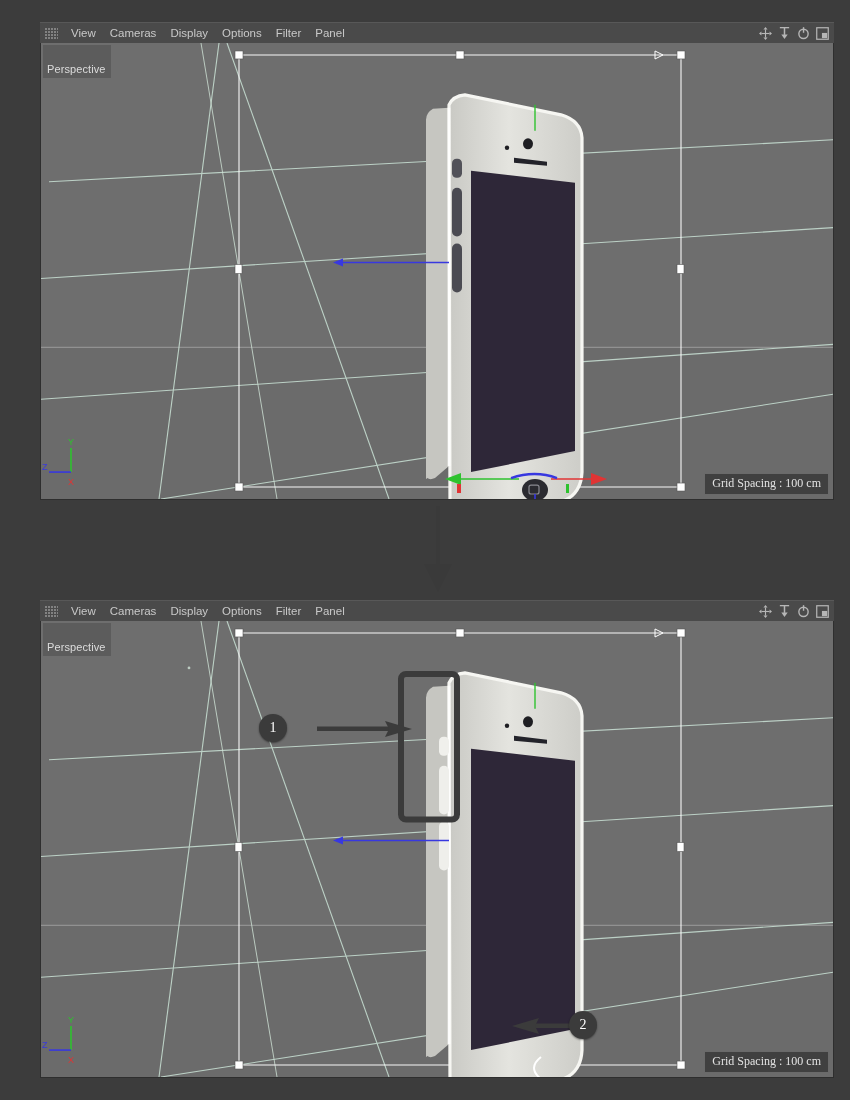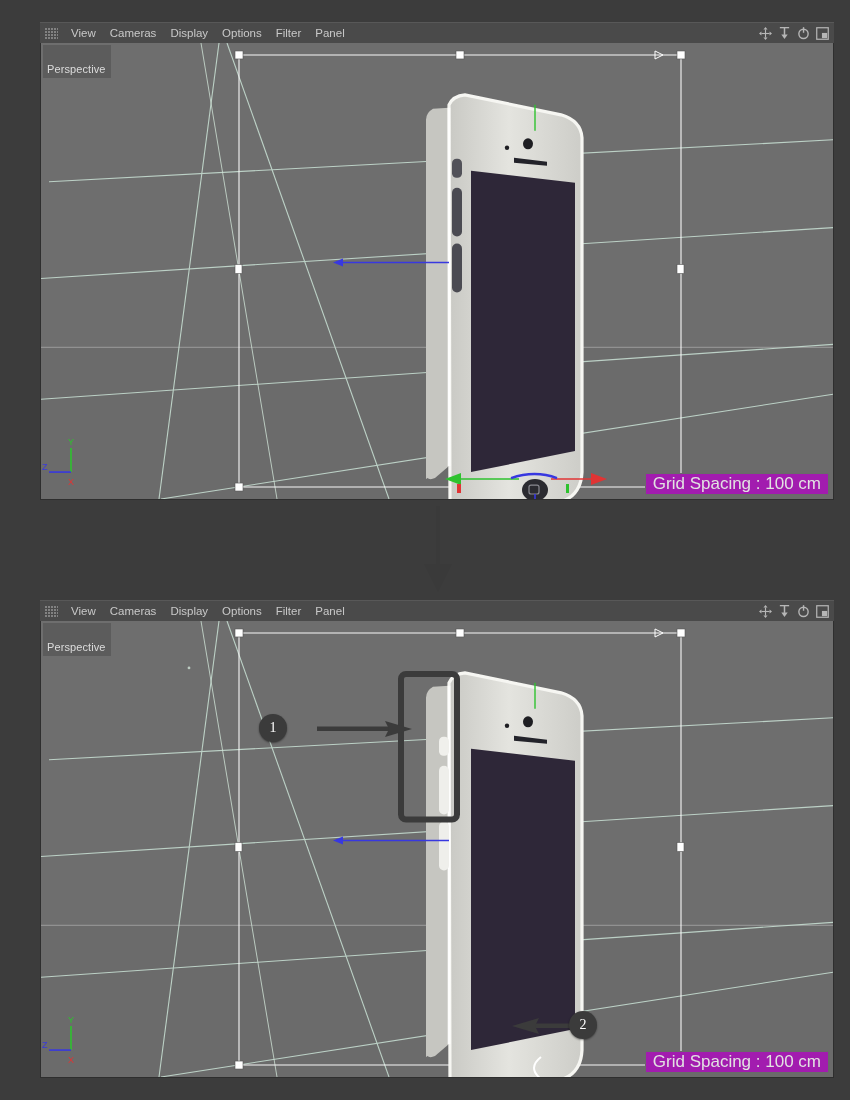--- a/index.html
+++ b/index.html
@@ -52,25 +52,26 @@
   .vp-label {
     position: absolute; left: 2px; top: 2px;
     background: #5c5c5c;
     color: #dcdcdc; font-size: 11px; line-height: 14px;
     padding: 17px 5px 2px 4px;
     letter-spacing: .1px;
     white-space: nowrap;
   }
   .grid-label {
     position: absolute; right: 4px; bottom: 4px;
-    background: #a21caf;
-    color: #e2e2e2; font-size: 17px; line-height: 15px;
+    background: #404040;
+    color: #e2e2e2; font-size: 12px; line-height: 15px;
     padding: 2px 7px 3px 7px;
     white-space: nowrap;
     border: 1px solid #6a6a6a;
+    font-family: Liberation Serif, serif;
   }
 
   
   .callout {
     position: absolute;
     width: 28px; height: 28px; border-radius: 50%;
     background: #3b3b3b;
     color: #ffffff;
     font-size: 14px; line-height: 28px; text-align: center;
     font-family: "Liberation Serif", serif;

